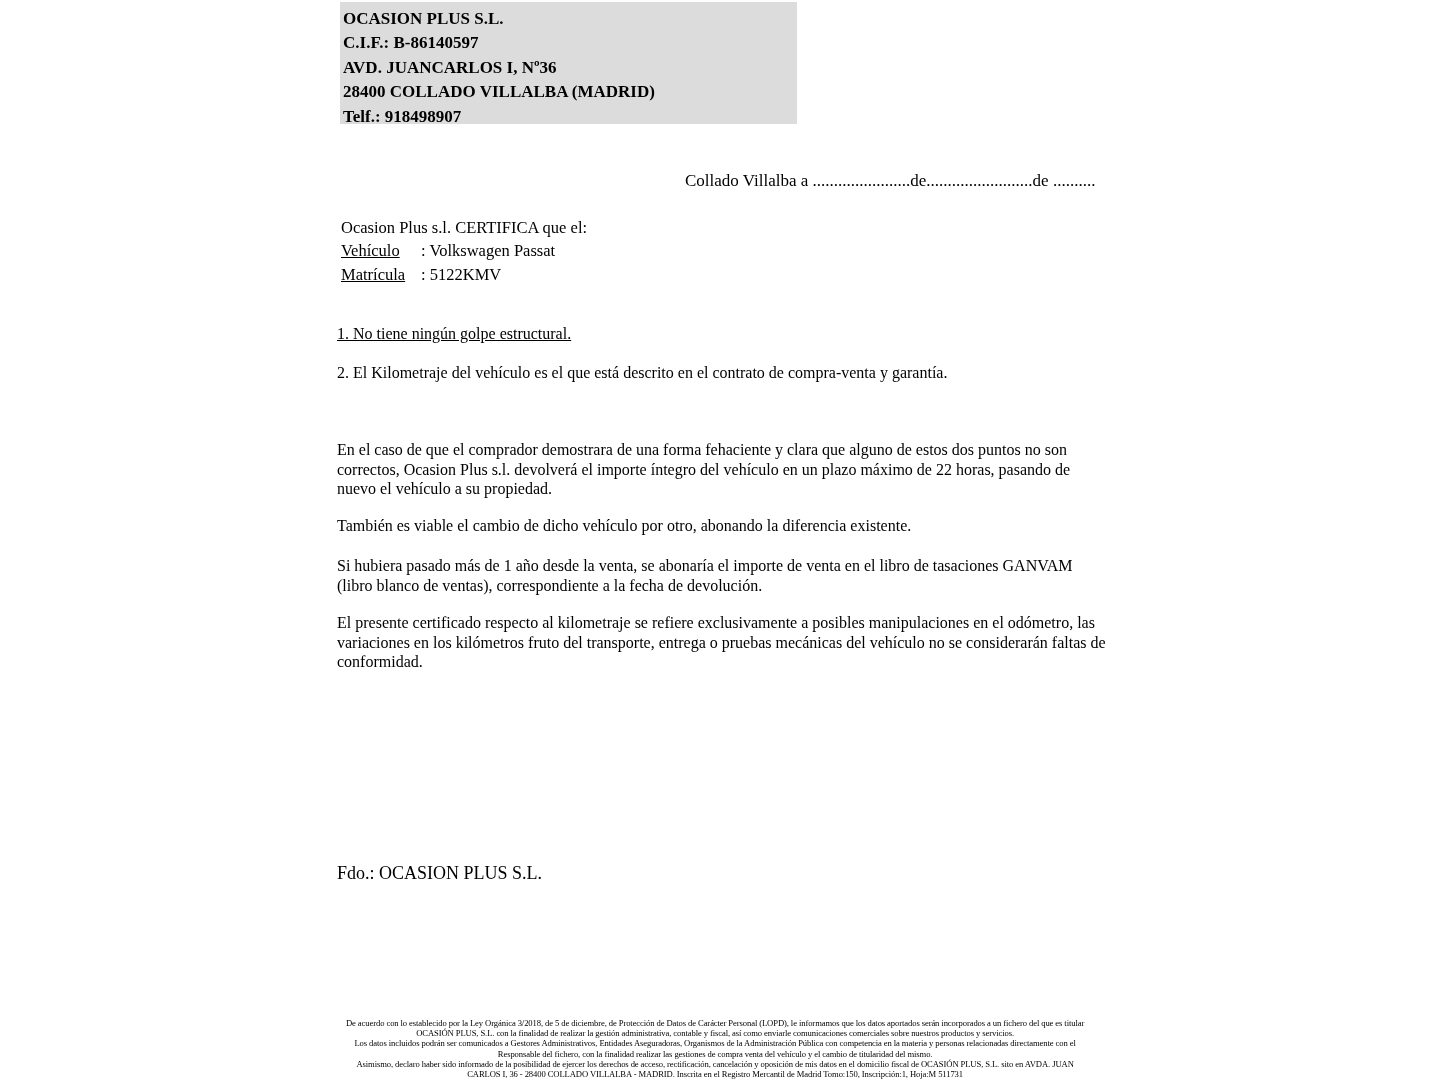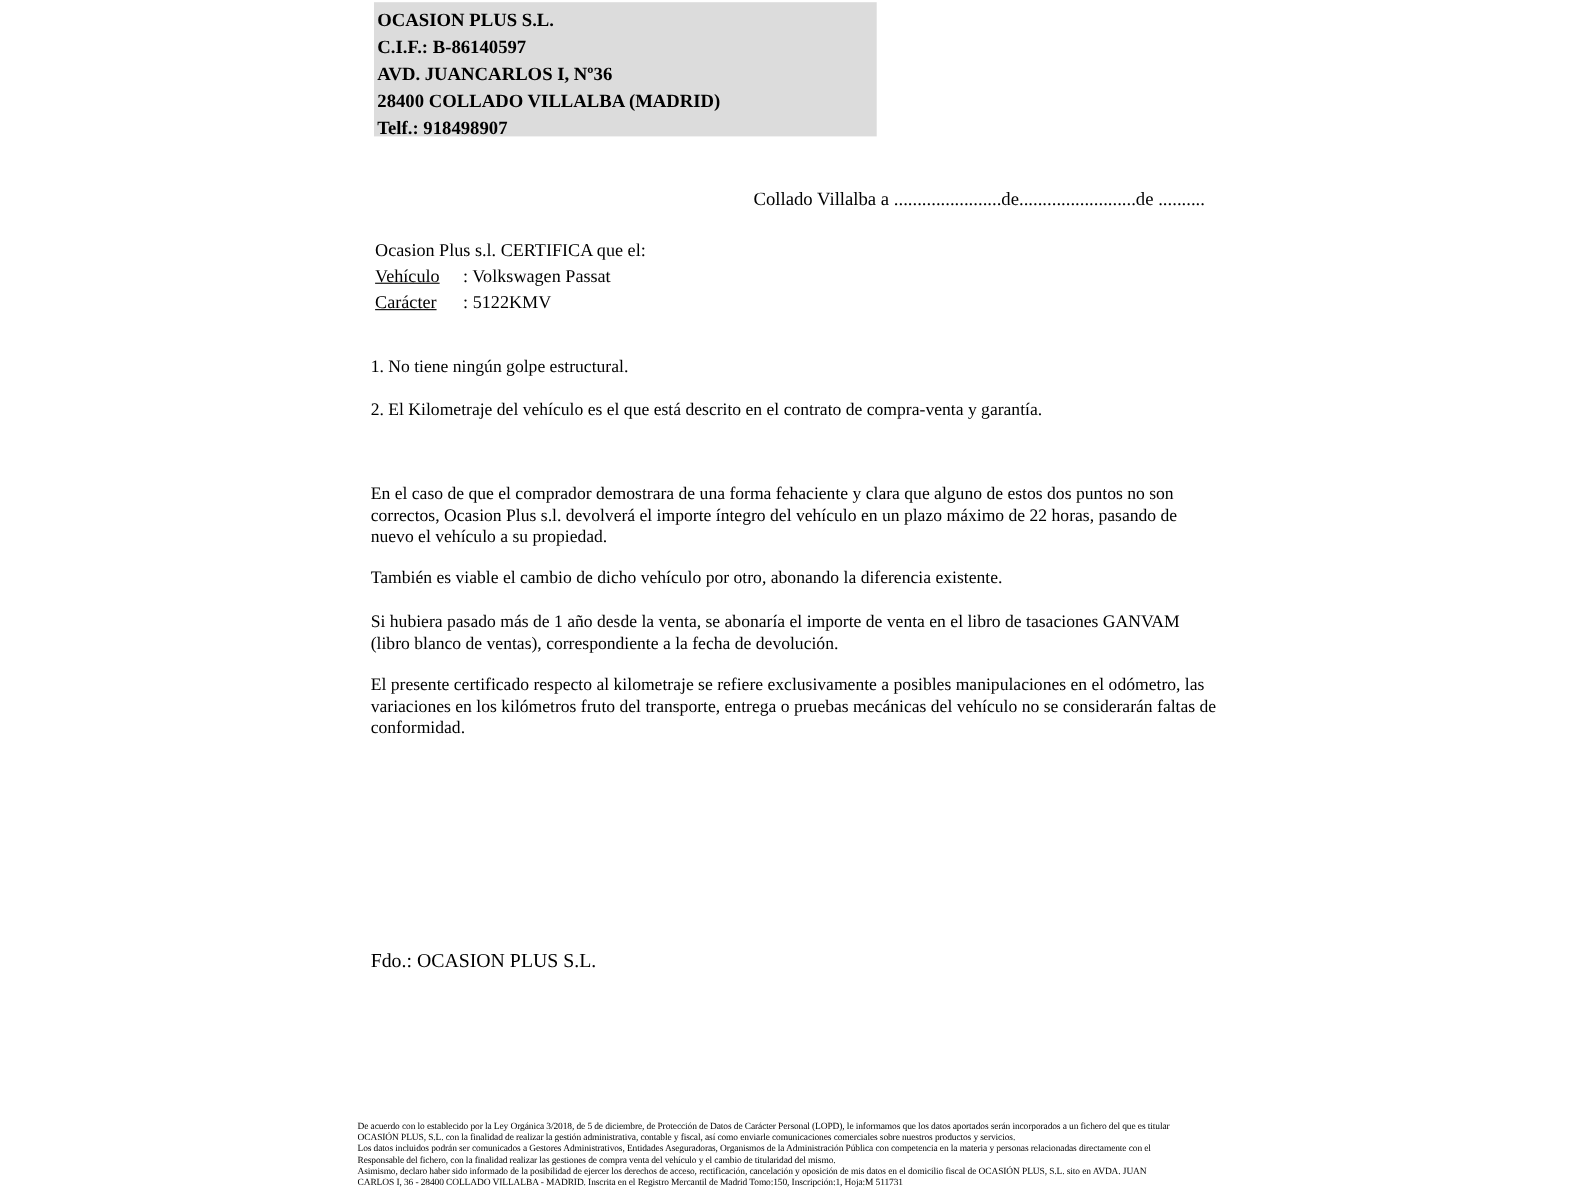--- a/index.html
+++ b/index.html
@@ -50,46 +50,47 @@
   }
   .field-label .u {
     text-decoration: underline;
   }
   .point {
     position: absolute;
     left: 337px;
     font-size: 16px;
     white-space: nowrap;
   }
-  .point1 { top: 325px; }
+  .point1 { top: 325px; text-decoration: underline; }
   .point2 { top: 364px; }
   .para {
     position: absolute;
     left: 337px;
     width: 770px;
     font-size: 16px;
     line-height: 19.6px;
   }
   .para1 { top: 440px; }
   .para2 { top: 516px; }
   .para3 { top: 556px; }
   .para4 { top: 613px; }
   .signature {
     position: absolute;
     left: 337px;
     top: 863px;
     font-size: 18px;
   }
   .fine-print {
     position: absolute;
-    left: 325px;
+    left: 346px;
     top: 1018px;
     font-size: 8.6px;
     line-height: 10.2px;
     letter-spacing: -0.1px;
+    text-align: center;
   }
   .fine-print div {
     white-space: nowrap;
   }
 </style>
 </head>
 <body>
 
 <div class="page">
 
@@ -102,21 +103,21 @@
   </div>
 
   <div class="date-line">Collado Villalba a .......................de.........................de ..........</div>
 
   <div class="cert-block">
     <div>Ocasion Plus s.l. CERTIFICA que el:</div>
     <div>
       <span class="field-label"><span class="u">Vehículo</span></span><span>: Volkswagen Passat</span>
     </div>
     <div>
-      <span class="field-label"><span class="u">Carácter</span></span><span>: 5122KMV</span>
+      <span class="field-label"><span class="u">Matrícula</span></span><span>: 5122KMV</span>
     </div>
   </div>
 
   <div class="point point1">1. No tiene ningún golpe estructural.</div>
   <div class="point point2">2. El Kilometraje del vehículo es el que está descrito en el contrato de compra-venta y garantía.</div>
 
   <div class="para para1">En el caso de que el comprador demostrara de una forma fehaciente y clara que alguno de estos dos puntos no son correctos, Ocasion Plus s.l. devolverá el importe íntegro del vehículo en un plazo máximo de 22 horas, pasando de nuevo el vehículo a su propiedad.</div>
   <div class="para para2">También es viable el cambio de dicho vehículo por otro, abonando la diferencia existente.</div>
   <div class="para para3">Si hubiera pasado más de 1 año desde la venta, se abonaría el importe de venta en el libro de tasaciones GANVAM (libro blanco de ventas), correspondiente a la fecha de devolución.</div>
   <div class="para para4">El presente certificado respecto al kilometraje se refiere exclusivamente a posibles manipulaciones en el odómetro, las variaciones en los kilómetros fruto del transporte, entrega o pruebas mecánicas del vehículo no se considerarán faltas de conformidad.</div>

